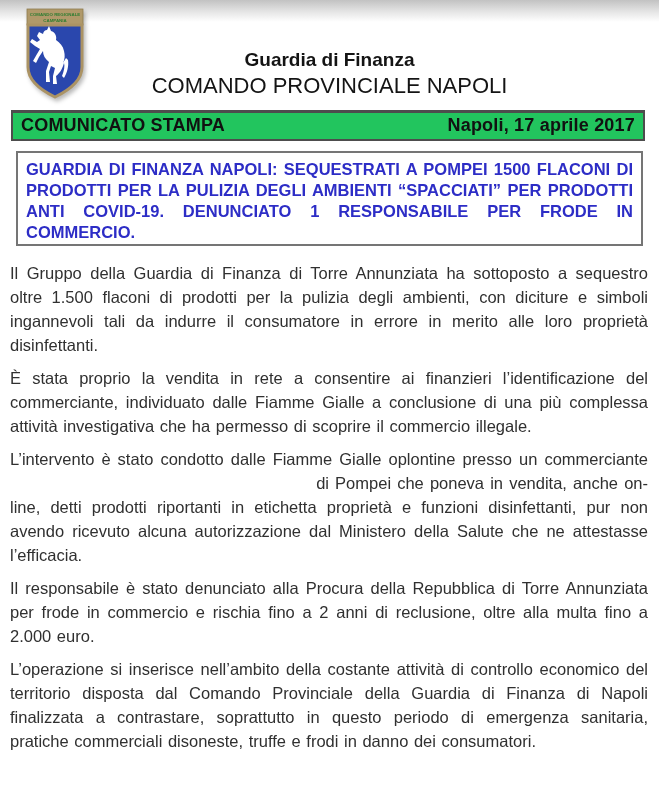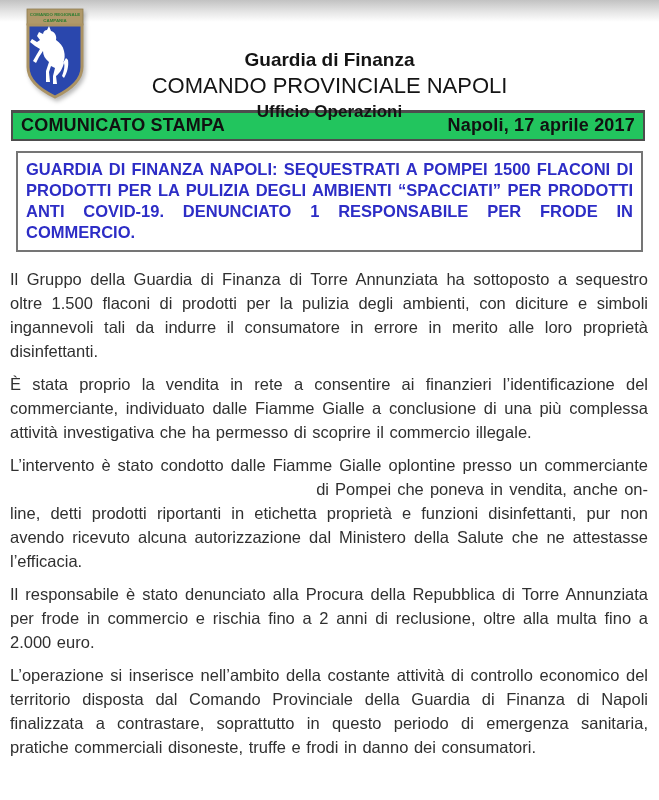--- a/index.html
+++ b/index.html
@@ -49,21 +49,21 @@
   }
   .press-bar .label, .press-bar .dateline {
     font-size: 18px;
     font-weight: bold;
     color: #111111;
     letter-spacing: 0.2px;
   }
   .headline-box {
     margin: 10px 16px 0 16px;
     border: 2px solid #757575;
-    padding: 6px 8px 7px 8px;
+    padding: 6px 8px 1px 8px;
     background: #ffffff;
   }
   .headline-box p {
     font-size: 16.5px;
     line-height: 21px;
     font-weight: bold;
     color: #2d2dc6;
     text-align: justify;
     word-spacing: 1px;
   }
@@ -108,21 +108,20 @@
                L35 76 L31 76 L31 68 L33 60
                L29 58 L27 64 L28 74 L24 74 L24 63 L27 54
                C23 51 21 47 21 43
                L17 49 L14 55 L11 53 L15 46 L18 41
                L13 38 L8 34 L10 31 L15 34 L18 32
                L15 28 L17 24 L21 26
                C21.5 23.5 23 22 25 22 Z"></path>
     </svg>
     <div class="org-title">Guardia di Finanza</div>
     <div class="command-title">COMANDO PROVINCIALE NAPOLI</div>
-    <div class="office-subtitle">Ufficio Operazioni</div>
   </header>
 
   <div class="press-bar">
     <span class="label">COMUNICATO STAMPA</span>
     <span class="dateline">Napoli, 17 aprile 2017</span>
   </div>
 
   <div class="headline-box">
     <p>GUARDIA DI FINANZA NAPOLI: SEQUESTRATI A POMPEI 1500 FLACONI DI PRODOTTI PER LA PULIZIA DEGLI AMBIENTI “SPACCIATI” PER PRODOTTI ANTI COVID-19. DENUNCIATO 1 RESPONSABILE PER FRODE IN COMMERCIO.</p>
   </div>

